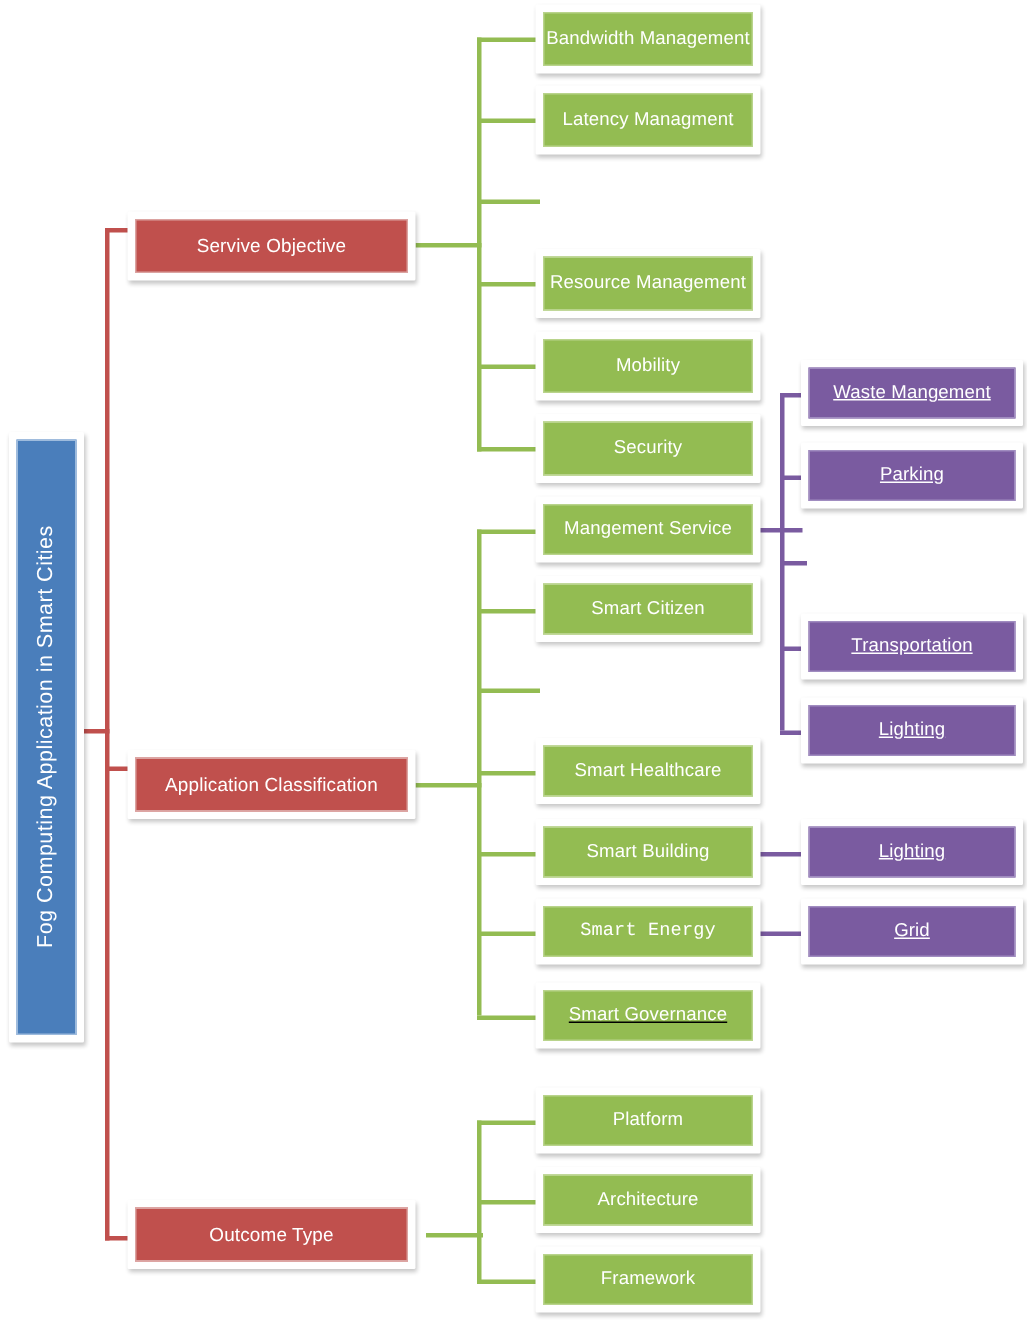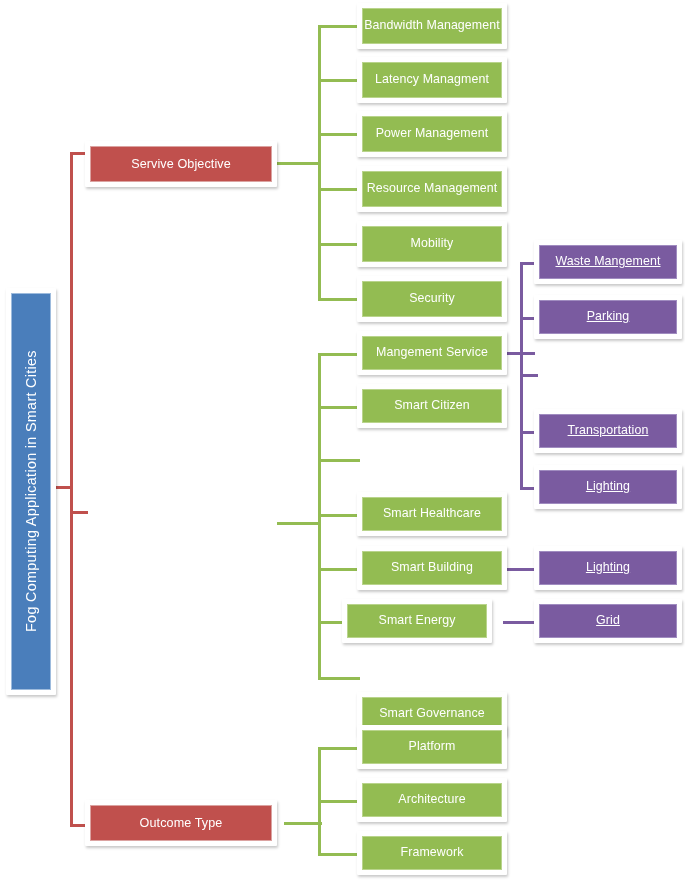--- a/index.html
+++ b/index.html
@@ -128,34 +128,34 @@
   <div class="conn h c-purple" style="left:503px;top:621px;width:35px;"></div>
 
   <div class="node blue" style="left:6px;top:288px;width:50px;height:407px;">
     <div class="fill">Fog Computing Application in Smart Cities</div>
   </div>
 
   <div class="node red" style="left:85px;top:141px;width:192px;height:46px;">
     <div class="fill">Servive Objective</div>
   </div>
 
+  <div class="node red" style="left:85px;top:500px;width:192px;height:46px;">
+    <div class="fill">Application Classification</div>
+  </div>
 
   <div class="node red" style="left:85px;top:800px;width:192px;height:46px;">
     <div class="fill">Outcome Type</div>
   </div>
 
   <div class="node green" style="left:357px;top:3px;width:150px;height:46px;">
     <div class="fill">Bandwidth Management</div>
   </div>
   <div class="node green" style="left:357px;top:57px;width:150px;height:46px;">
     <div class="fill">Latency Managment</div>
   </div>
-  <div class="node green" style="left:357px;top:111px;width:150px;height:46px;">
-    <div class="fill">Power Management</div>
-  </div>
   <div class="node green" style="left:357px;top:166px;width:150px;height:46px;">
     <div class="fill">Resource Management</div>
   </div>
   <div class="node green" style="left:357px;top:221px;width:150px;height:46px;">
     <div class="fill">Mobility</div>
   </div>
   <div class="node green" style="left:357px;top:276px;width:150px;height:46px;">
     <div class="fill">Security</div>
   </div>
 
@@ -164,24 +164,24 @@
   </div>
   <div class="node green" style="left:357px;top:384px;width:150px;height:44px;">
     <div class="fill">Smart Citizen</div>
   </div>
   <div class="node green" style="left:357px;top:492px;width:150px;height:44px;">
     <div class="fill">Smart Healthcare</div>
   </div>
   <div class="node green" style="left:357px;top:546px;width:150px;height:44px;">
     <div class="fill">Smart Building</div>
   </div>
-  <div class="node green" style="left:342px;top:599px;width:150px;height:44px;">
+  <div class="node green" style="left:357px;top:599px;width:150px;height:44px;font-family:Liberation Mono, monospace;">
     <div class="fill">Smart Energy</div>
   </div>
-  <div class="node green" style="left:357px;top:692px;width:150px;height:44px;">
+  <div class="node green" style="left:357px;top:655px;width:150px;height:44px;text-decoration:underline;">
     <div class="fill">Smart Governance</div>
   </div>
 
   <div class="node green" style="left:357px;top:725px;width:150px;height:44px;">
     <div class="fill">Platform</div>
   </div>
   <div class="node green" style="left:357px;top:778px;width:150px;height:44px;">
     <div class="fill">Architecture</div>
   </div>
   <div class="node green" style="left:357px;top:831px;width:150px;height:44px;">

